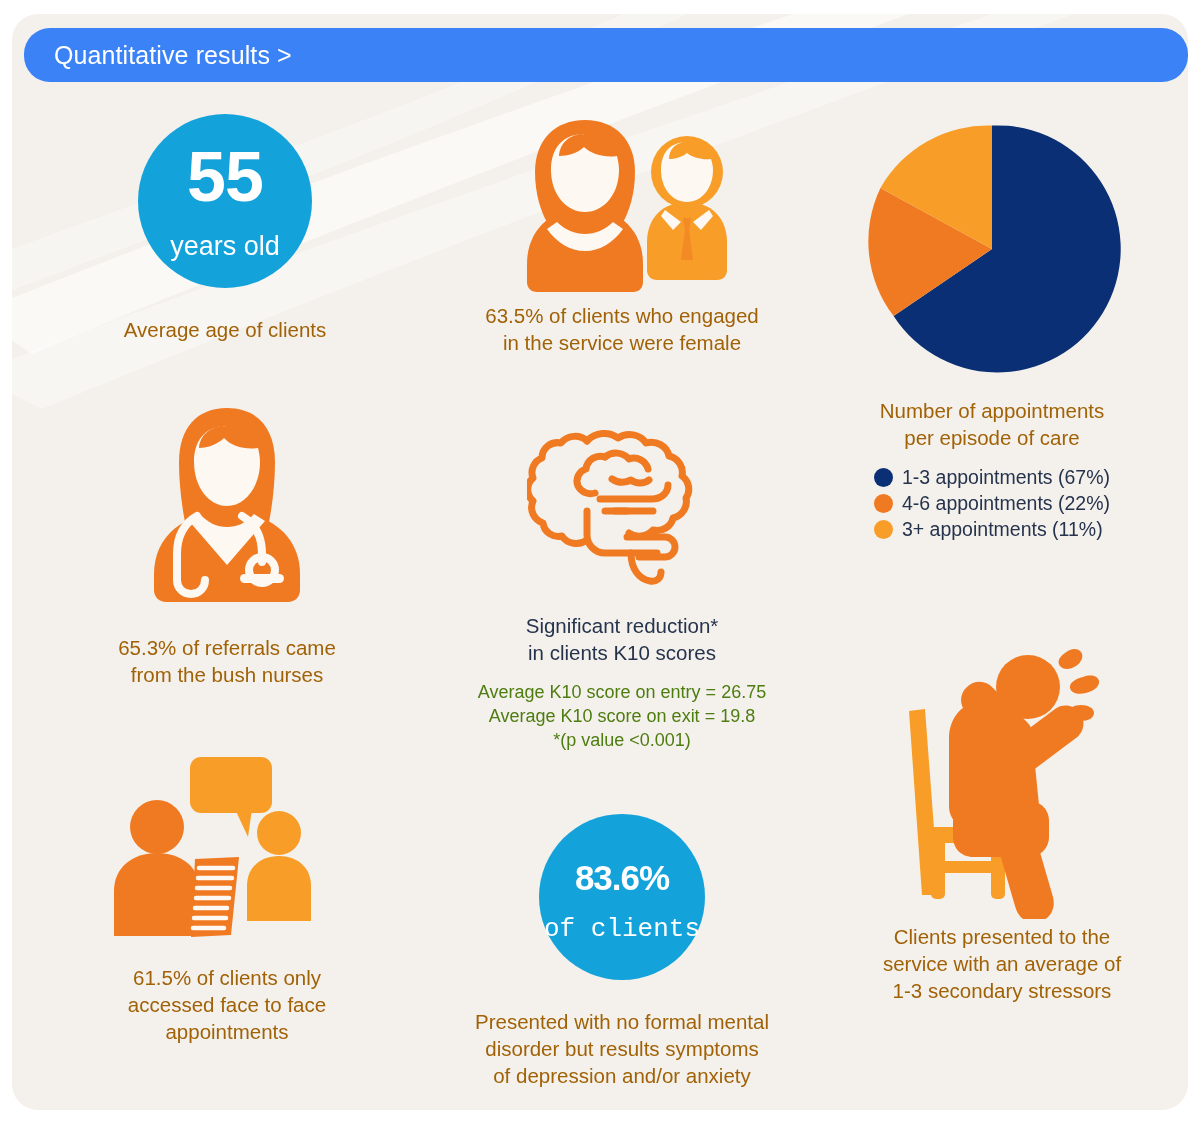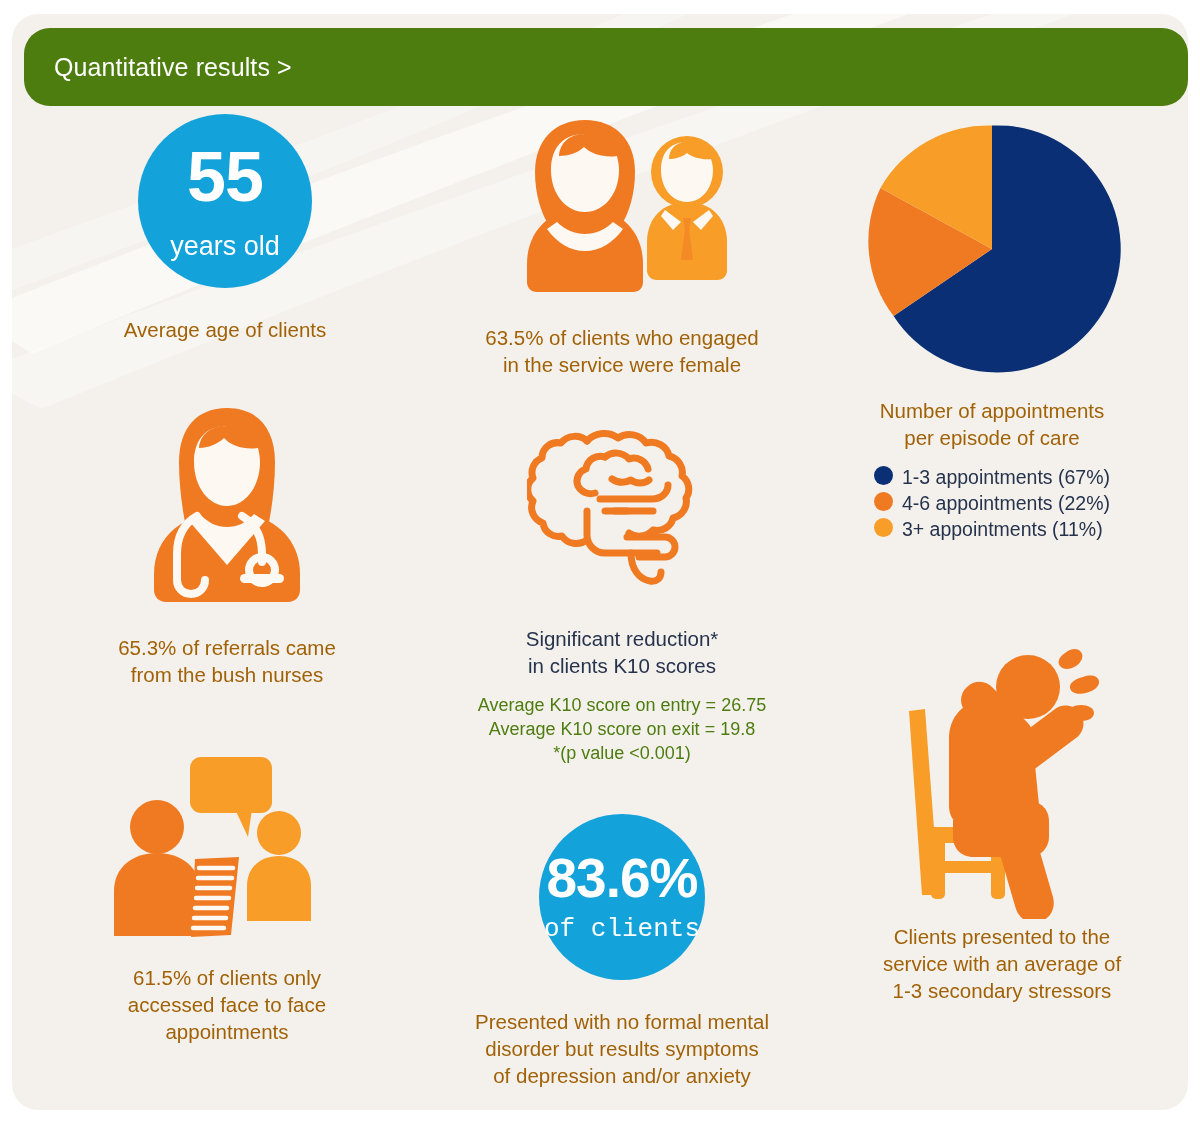--- a/index.html
+++ b/index.html
@@ -7,22 +7,22 @@
     width:1200px;height:1124px;
     font-family:"Liberation Sans","DejaVu Sans",sans-serif;
     -webkit-font-smoothing:antialiased;
   }
   .panel{
     position:absolute;left:12px;top:14px;width:1176px;height:1096px;
     background:#f4f1ec;border-radius:26px;overflow:hidden;
   }
   .swirl{position:absolute;inset:0;pointer-events:none;}
   .header{
-    position:absolute;left:12px;top:14px;width:1164px;height:78px;
-    background:#4d7c0f;border-radius:26px;
+    position:absolute;left:12px;top:14px;width:1164px;height:54px;
+    background:#3b82f6;border-radius:26px;
   }
   .header-title{
     position:absolute;left:30px;top:50%;transform:translateY(-50%);
     color:#ffffff;font-size:25px;letter-spacing:.1px;white-space:nowrap;
   }
 
   
   .cell{position:absolute;text-align:center;}
   .caption{
     color:#a16207;font-size:20.5px;line-height:27px;white-space:pre-line;
@@ -32,21 +32,21 @@
   .stat-circle{
     border-radius:50%;background:#14a2db;color:#fff;
     display:flex;flex-direction:column;align-items:center;justify-content:center;
     margin:0 auto;
   }
   .stat-big{font-weight:bold;letter-spacing:-1px;}
   .stat-sub{font-weight:normal;}
 
   
   .legend{margin-top:12px;display:inline-block;text-align:left;}
-  .legend-row{display:flex;align-items:flex-start;gap:9px;margin:3px 0;}
+  .legend-row{display:flex;align-items:center;gap:9px;margin:3px 0;}
   .legend-dot{width:19px;height:19px;border-radius:50%;flex:none;}
   .legend-label{color:#26334d;font-size:19.5px;white-space:nowrap;}
 
   .k10-title{color:#26334d;font-size:20.5px;line-height:27px;white-space:pre-line;}
   .k10-detail{color:#4d7c0f;font-size:18px;line-height:24px;white-space:pre-line;margin-top:14px;}
 </style>
 </head>
 <body>
 
 <div class="panel">
@@ -85,21 +85,21 @@
 
       <g fill="#f07a22">
         <path d="M30 150c0-34 24-56 58-56s58 22 58 56v18c0 6-4 10-10 10H40c-6 0-10-4-10-10z"></path>
         <path d="M88 6c-30 0-50 20-50 52 0 22 6 40 12 50h76c6-10 12-28 12-50 0-32-20-52-50-52z"></path>
       </g>
       <g fill="#fdf8f1">
         <path d="M88 20c-24 0-34 16-34 36 0 24 15 42 34 42s34-18 34-42c0-5-1-10-2-14-12 2-26-2-33-9-6 6-16 9-25 9 1-13 10-22 26-22z"></path>
         <path d="M60 108c8 8 18 12 28 12s20-4 28-12l10 7c-10 14-23 22-38 22s-28-8-38-22z"></path>
       </g>
     </svg>
-    <div class="caption" style="margin-top:26px;">63.5% of clients who engaged
+    <div class="caption" style="margin-top:4px;">63.5% of clients who engaged
 in the service were female</div>
   </div>
 
   <div class="cell" style="left:810px;top:105px;width:340px;">
     <svg width="260" height="260" viewBox="0 0 200 200">
 
       <path d="M100 100 L100 5 A95 95 0 1 1 24.3 151.6 Z" fill="#0b2f75"></path>
 
       <path d="M100 100 L24.3 151.6 A95 95 0 0 1 14.2 53.0 Z" fill="#f07a22"></path>
 
@@ -154,21 +154,21 @@
         <path d="M78 38c7-6 18-5 24 2 8-3 17 2 19 10"></path>
         <path d="M85 60c6 4 13 4 19 1 5 4 13 4 18 0"></path>
         <path d="M73 80h52c9 0 16-6 16-14"></path>
         <path d="M78 92h48"></path>
         <path d="M88 92h12"></path>
         <path d="M60 92v24c0 10 8 18 18 18h52"></path>
         <path d="M100 118h38c6 0 10 5 10 10s-4 10-10 10h-26"></path>
         <path d="M104 134c0 16 8 26 19 28 7 1 11-3 11-9"></path>
       </g>
     </svg>
-    <div class="k10-title" style="margin-top:27px;">Significant reduction*
+    <div class="k10-title" style="margin-top:14px;">Significant reduction*
 in clients K10 scores</div>
     <div class="k10-detail">Average K10 score on entry = 26.75
 Average K10 score on exit = 19.8
 *(p value &lt;0.001)</div>
   </div>
 
   <div class="cell" style="left:35px;top:735px;width:360px;">
     <svg width="250" height="195" viewBox="0 0 250 195">
 
       <g fill="#f79d28">
@@ -199,21 +199,21 @@
         </g>
       </g>
     </svg>
     <div class="caption" style="margin-top:16px;">61.5% of clients only
 accessed face to face
 appointments</div>
   </div>
 
   <div class="cell" style="left:420px;top:800px;width:380px;">
     <div class="stat-circle" style="width:166px;height:166px;">
-      <div class="stat-big" style="font-size:55px;line-height:48px;margin-top:4px;">83.6%</div>
+      <div class="stat-big" style="font-size:35px;line-height:48px;margin-top:4px;">83.6%</div>
       <div class="stat-sub" style="font-size:26px;line-height:30px;margin-top:12px;font-family:Liberation Mono, monospace;">of clients</div>
     </div>
     <div class="caption" style="margin-top:28px;">Presented with no formal mental
 disorder but results symptoms
 of depression and/or anxiety</div>
   </div>
 
   <div class="cell" style="left:820px;top:625px;width:340px;">
     <svg width="230" height="280" viewBox="0 0 230 280">
 

